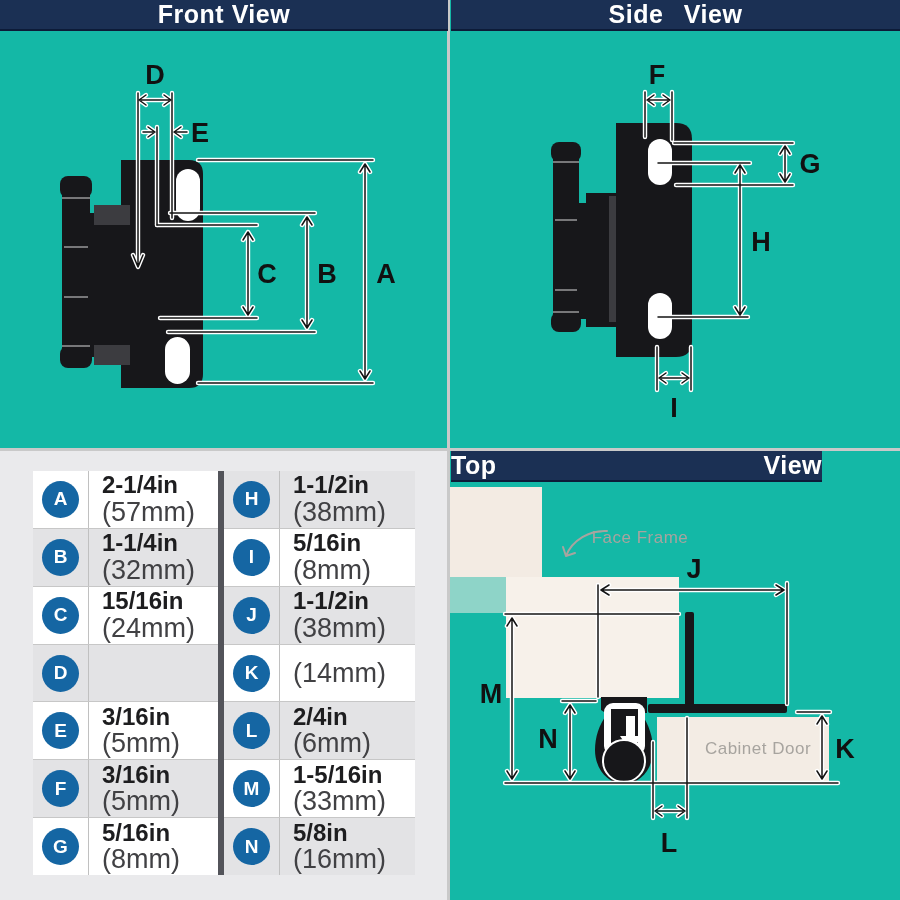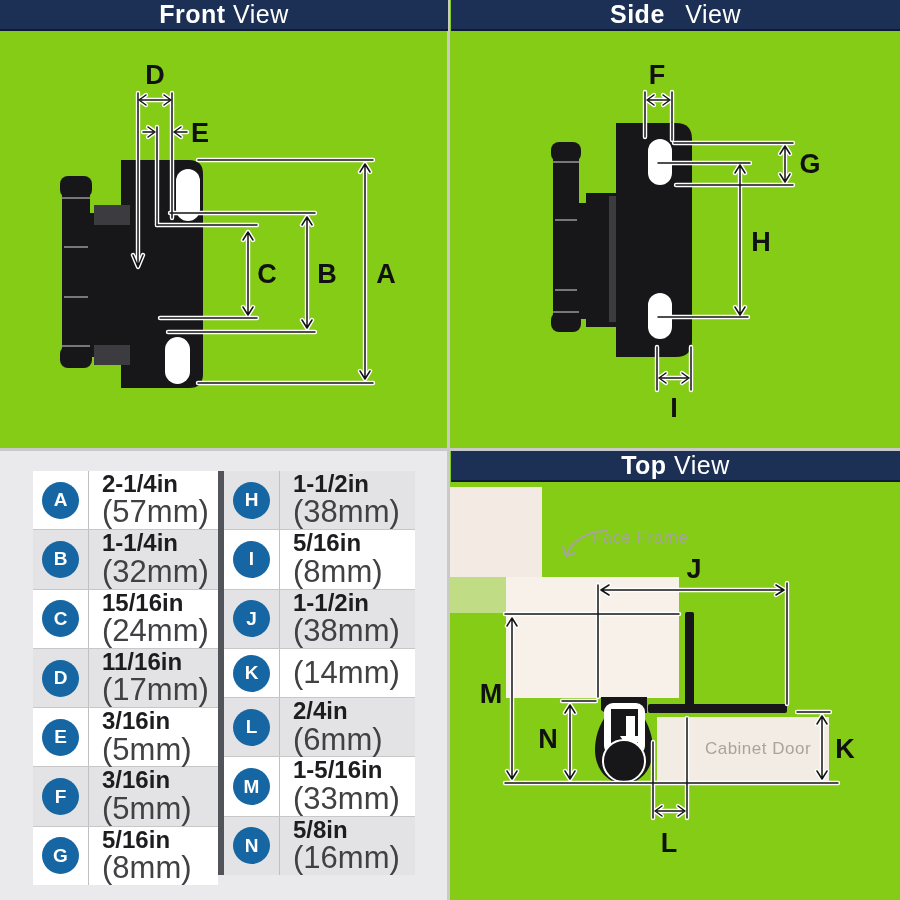--- a/index.html
+++ b/index.html
@@ -1,47 +1,47 @@
 <!DOCTYPE html>
 <html style="--navy: #1b3054; --navy_edge: #0d1b38; --badge: #1566a3; --qbg: #eaeaec; --row_gray: #e3e3e5; --row_white: #ffffff; --row_border: #c7c7c7; --shadow: #53545a; --divider: #c9c9c9; --ink: #141414; --hinge: #17171a; --hinge2: #3c3c40; --beige1: #f3ebe3; --beige2: #f7f1ea; --beige3: #f3ece4; --ann: #a7a49f;"><head>
 <meta charset="utf-8">
 <style>
   html,body{margin:0;padding:0;background:#fff;}
-  #stage{position:relative;width:900px;height:900px;background:#84cc16;overflow:hidden;
+  #stage{position:relative;width:900px;height:900px;background:#14b8a6;overflow:hidden;
          font-family:"Liberation Sans",sans-serif;}
   
   .bar{position:absolute;height:29px;background:var(--navy,#1b3054);
        border-bottom:2px solid var(--navy_edge,#0d1b38);
        display:flex;align-items:center;justify-content:center;
        color:#fff;font-size:25px;letter-spacing:.5px;}
   .bar .b{font-weight:700;}
-  .bar .r{font-weight:400;white-space:pre;}
+  .bar .r{font-weight:700;white-space:pre;}
   #bar-front{left:0;top:0;width:448px;}
   #bar-side{left:451px;top:0;width:449px;gap:13px;}
-  #bar-top{left:451px;top:451px;width:449px;}
+  #bar-top{left:451px;top:451px;width:371px;justify-content:space-between;}
   
   .vdiv{position:absolute;left:447px;top:0;width:3px;height:900px;background:var(--divider,#c9c9c9);}
   .hdiv{position:absolute;left:0;top:448px;width:900px;height:3px;background:var(--divider,#c9c9c9);}
   
   #q-table{position:absolute;left:0;top:451px;width:447px;height:449px;background:var(--qbg,#eaeaec);}
   .tcol{position:absolute;top:20px;height:404px;display:flex;flex-direction:column;}
   #tcol-left{left:33px;width:185px;}
   #tcol-right{left:224px;width:191px;}
   .tshadow{position:absolute;left:218px;top:20px;width:6px;height:404px;background:var(--shadow,#53545a);}
   .trow{flex:1;display:flex;align-items:center;border-bottom:1px solid var(--row_border,#c7c7c7);}
   .trow:last-child{border-bottom:none;}
   .trow.w{background:var(--row_white,#ffffff);}
   .trow.g{background:var(--row_gray,#e3e3e5);}
   .bcell{width:55px;display:flex;align-items:center;justify-content:center;align-self:stretch;
          border-right:1px solid #c0c0c0;}
   .badge{width:37px;height:37px;border-radius:50%;background:var(--badge,#1566a3);
          color:#fff;font-weight:700;font-size:19px;display:flex;align-items:center;justify-content:center;}
   .vcell{flex:1;padding-left:13px;line-height:1.06;}
   .vin{font-weight:700;font-size:24px;color:#1d1d1f;}
-  .vmm{font-weight:400;font-size:31px;color:#414144;}
+  .vmm{font-weight:400;font-size:27px;color:#414144;}
   
   svg.draw{position:absolute;}
   .cas{stroke:#ffffff;stroke-width:4.4;fill:none;stroke-linecap:round;stroke-linejoin:round;}
   .ink{stroke:var(--ink,#141414);stroke-width:1.5;fill:none;stroke-linecap:round;stroke-linejoin:round;}
   .hb{fill:var(--hinge,#17171a);}
   .hb2{fill:var(--hinge2,#3c3c40);}
   .slot{fill:#ffffff;}
   .seam{stroke:#d9d9d9;stroke-width:1;fill:none;}
   .dim{font-family:"Liberation Sans",sans-serif;font-weight:700;font-size:27px;fill:#111;}
   .ann{font-family:"Liberation Sans",sans-serif;font-weight:400;font-size:17px;
@@ -163,24 +163,20 @@
           </div>
         <div class="vcell">
             <div class="vin">15/16in</div>
             <div class="vmm">(24mm)</div>
           </div>
       </div>
       <div class="trow g">
         <div class="bcell">
             <div class="badge">D</div>
           </div>
-        <div class="vcell">
-            <div class="vin">11/16in</div>
-            <div class="vmm">(17mm)</div>
-          </div>
       </div>
       <div class="trow w">
         <div class="bcell">
             <div class="badge">E</div>
           </div>
         <div class="vcell">
             <div class="vin">3/16in</div>
             <div class="vmm">(5mm)</div>
           </div>
       </div>

